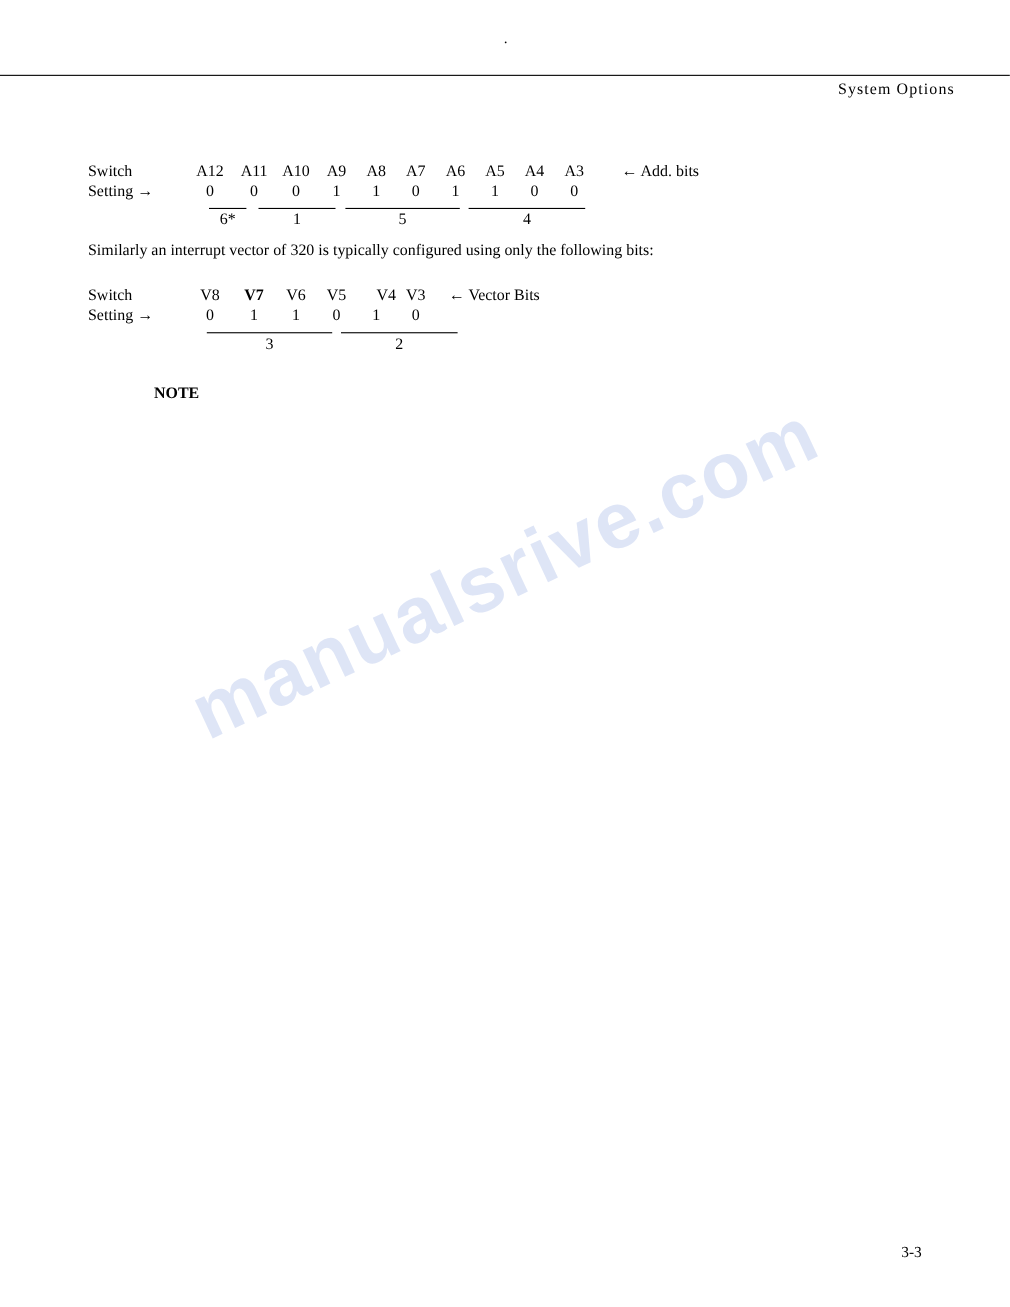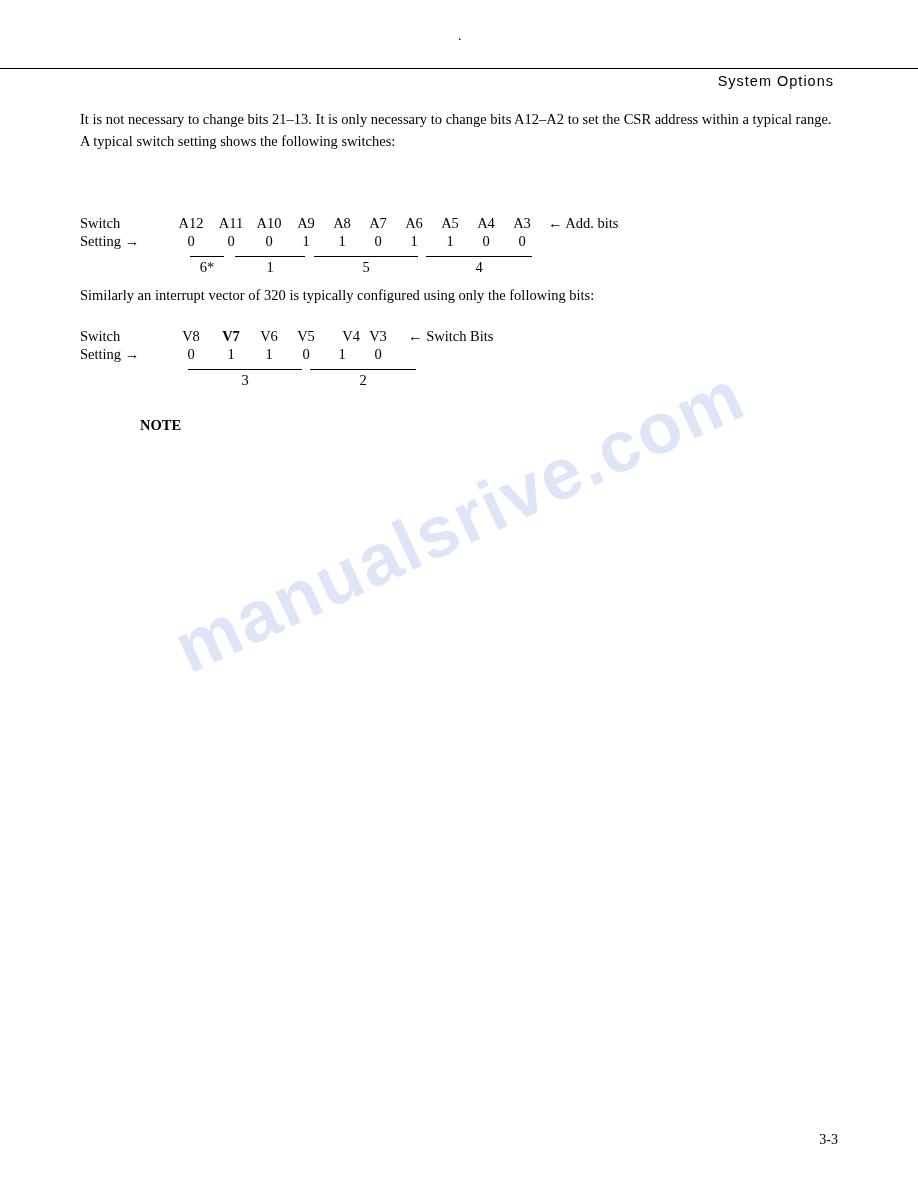--- a/index.html
+++ b/index.html
@@ -36,24 +36,24 @@
       position: absolute;
       top: 68px;
       left: 0;
       right: 0;
       border-top: 1px solid #000;
       padding-top: 4px;
     }
 
     .header-title {
       text-align: right;
-      padding-right: 84px;
+      padding-right: 50px;
       font-size: 14.5px;
       letter-spacing: 1px;
-      font-family: Liberation Sans, sans-serif;
+      font-family: Liberation Serif, serif;
     }
 
     .main-content {
       position: absolute;
       top: 108px;
       left: 80px;
       right: 80px;
     }
 
     .intro-text {
@@ -137,37 +137,36 @@
 <div class="page">
 
   <div class="dot-top">.</div>
 
   <div class="header-section">
     <div class="header-title">System  Options</div>
   </div>
 
   <div class="main-content">
 
-    <p class="intro-text">It is not necessary to change bits 21–13. It is only necessary to change bits A12–A2 to set the CSR address within a typical range. A typical switch setting shows the following switches:</p>
 
     <div class="switch-table-1">
 
       <div style="display:flex; align-items:baseline; font-family:'Times New Roman',Times,serif; font-size:14.5px; margin-bottom:1px;">
         <span style="min-width:90px; padding-right:16px;">Switch</span>
         <span style="min-width:42px; text-align:center;">A12</span>
         <span style="min-width:38px; text-align:center;">A11</span>
         <span style="min-width:38px; text-align:center;">A10</span>
         <span style="min-width:36px; text-align:center;">A9</span>
         <span style="min-width:36px; text-align:center;">A8</span>
         <span style="min-width:36px; text-align:center;">A7</span>
         <span style="min-width:36px; text-align:center;">A6</span>
         <span style="min-width:36px; text-align:center;">A5</span>
         <span style="min-width:36px; text-align:center;margin-top:40px;">A4</span>
         <span style="min-width:36px; text-align:center;">A3</span>
-        <span style="margin-left:8px;">←  Add. bits</span>
+        <span style="margin-left:25px;">←  Add. bits</span>
       </div>
 
       <div style="display:flex; align-items:baseline; font-family:'Times New Roman',Times,serif; font-size:14.5px;">
         <span style="min-width:90px; padding-right:16px;">Setting →</span>
         <span style="min-width:42px; text-align:center;">0</span>
         <span style="min-width:38px; text-align:center;">0</span>
         <span style="min-width:38px; text-align:center;">0</span>
         <span style="min-width:36px; text-align:center;">1</span>
         <span style="min-width:36px; text-align:center;">1</span>
         <span style="min-width:36px; text-align:center;">0</span>
@@ -213,21 +212,21 @@
     <div class="switch-table-2">
 
       <div style="display:flex; align-items:baseline; font-family:'Times New Roman',Times,serif; font-size:14.5px; margin-bottom:1px;">
         <span style="min-width:90px; padding-right:16px;">Switch</span>
         <span style="min-width:42px; text-align:center;">V8</span>
         <span style="min-width:38px; text-align:center;font-weight:bold;">V7</span>
         <span style="min-width:38px; text-align:center;">V6</span>
         <span style="min-width:36px; text-align:center;">V5</span>
         <span style="min-width:36px; text-align:right;">V4</span>
         <span style="min-width:36px; text-align:center;">V3</span>
-        <span style="margin-left:12px;">←  Switch Bits</span>
+        <span style="margin-left:12px;">←  Vector Bits</span>
       </div>
 
       <div style="display:flex; align-items:baseline; font-family:'Times New Roman',Times,serif; font-size:14.5px;">
         <span style="min-width:90px; padding-right:16px;">Setting  →</span>
         <span style="min-width:42px; text-align:center;">0</span>
         <span style="min-width:38px; text-align:center;">1</span>
         <span style="min-width:38px; text-align:center;">1</span>
         <span style="min-width:36px; text-align:center;">0</span>
         <span style="min-width:36px; text-align:center;">1</span>
         <span style="min-width:36px; text-align:center;">0</span>

